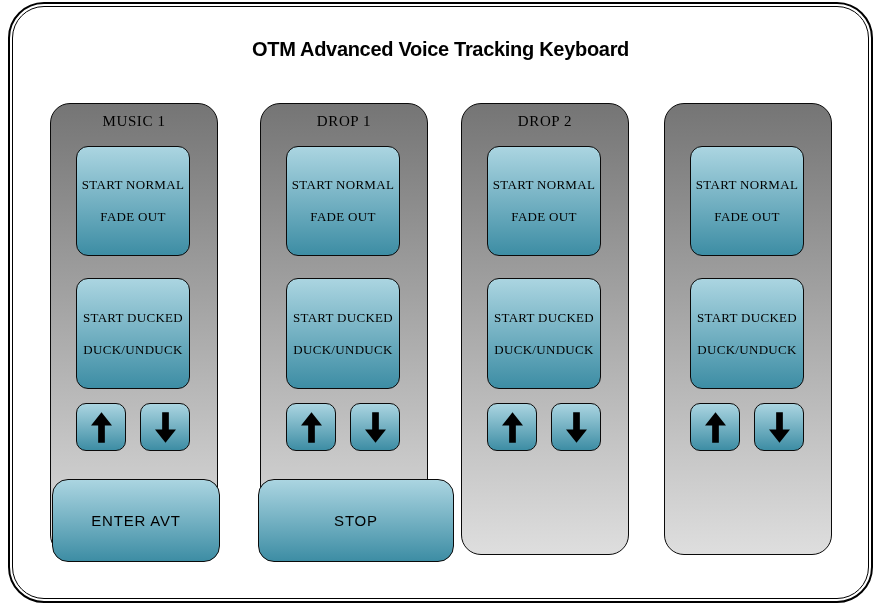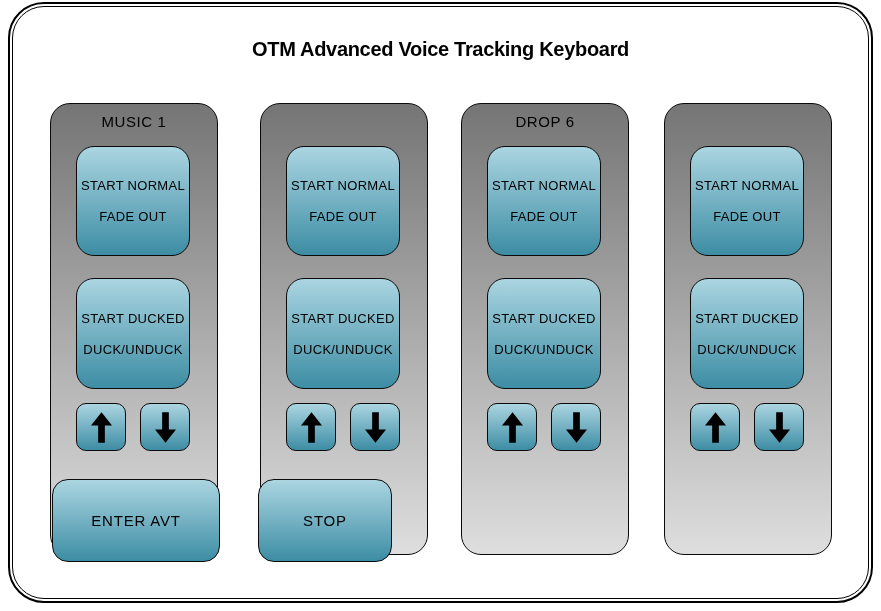--- a/index.html
+++ b/index.html
@@ -16,57 +16,58 @@
   }
   .title {
     position:absolute; top:38px; left:0; width:881px; text-align:center;
     font-size:20px; font-weight:bold; letter-spacing:-0.3px;
   }
   .panel {
     position:absolute; top:103px; width:168px; height:452px;
     border:1.5px solid #0a0a0a; border-radius:20px;
     background:linear-gradient(to bottom, var(--panel-top,#757575), var(--panel-bottom,#dedede));
     box-sizing:border-box;
+    font-family:Liberation Serif, serif;
   }
   .p1 { left:50px; }
   .p2 { left:260px; }
   .p3 { left:461px; }
   .p4 { left:664px; }
   .panel-title {
     position:absolute; top:9px; left:0; width:100%; text-align:center;
     font-size:15px; letter-spacing:0.6px;
   }
   .teal {
     border:1.5px solid #0a0a0a; box-sizing:border-box;
     background:linear-gradient(to bottom, var(--button-top,#abd5e1), var(--button-bottom,#3d8da4));
     cursor:pointer;
   }
   .big-btn {
-    position:absolute; left:25px; width:114px; height:110px; border-radius:18px;
+    position:absolute; left:25px; width:114px; height:110px; border-radius:12px;
     display:flex; flex-direction:column; align-items:center; justify-content:center;
     gap:16px; font-size:13px; letter-spacing:0.3px; text-align:center;
   }
   .big-btn.primary { top:42px; }
   .big-btn.secondary { top:174px; height:111px; }
   .arrow-row {
     position:absolute; left:25px; top:299px; width:114px;
     display:flex; justify-content:space-between;
   }
   .arrow-btn {
     width:50px; height:48px; border-radius:10px;
     display:flex; align-items:center; justify-content:center;
   }
   .arrow-btn svg { display:block; }
   .footer-btn {
     position:absolute; top:479px; height:83px; border-radius:16px;
     display:flex; align-items:center; justify-content:center;
     font-size:15px; letter-spacing:0.8px;
   }
   .footer-btn.enter { left:52px; width:168px;justify-content:center; }
-  .footer-btn.stop  { left:258px; width:134px;text-align:center; }
+  .footer-btn.stop  { left:258px; width:196px;text-align:center; }
 </style>
 </head>
 <body>
 
 <div class="frame">
   <div class="frame-inner"></div>
 </div>
 
 <div class="title">OTM Advanced Voice Tracking Keyboard</div>
 
@@ -88,20 +89,21 @@
     </div>
     <div class="teal arrow-btn">
       <svg width="21" height="31" viewBox="0 0 22 32">
           <polygon points="11,32 22,18 14.5,18 14.5,0 7.5,0 7.5,18 0,18" fill="#000"></polygon>
         </svg>
     </div>
   </div>
 </div>
 
 <div class="panel p2">
+  <div class="panel-title">DROP 1</div>
   <div class="teal big-btn primary">
     <span>START NORMAL</span>
     <span>FADE OUT</span>
   </div>
   <div class="teal big-btn secondary">
     <span>START DUCKED</span>
     <span>DUCK/UNDUCK</span>
   </div>
   <div class="arrow-row">
     <div class="teal arrow-btn">
@@ -111,21 +113,21 @@
     </div>
     <div class="teal arrow-btn">
       <svg width="21" height="31" viewBox="0 0 22 32">
           <polygon points="11,32 22,18 14.5,18 14.5,0 7.5,0 7.5,18 0,18" fill="#000"></polygon>
         </svg>
     </div>
   </div>
 </div>
 
 <div class="panel p3">
-  <div class="panel-title">DROP 6</div>
+  <div class="panel-title">DROP 2</div>
   <div class="teal big-btn primary">
     <span>START NORMAL</span>
     <span>FADE OUT</span>
   </div>
   <div class="teal big-btn secondary">
     <span>START DUCKED</span>
     <span>DUCK/UNDUCK</span>
   </div>
   <div class="arrow-row">
     <div class="teal arrow-btn">

